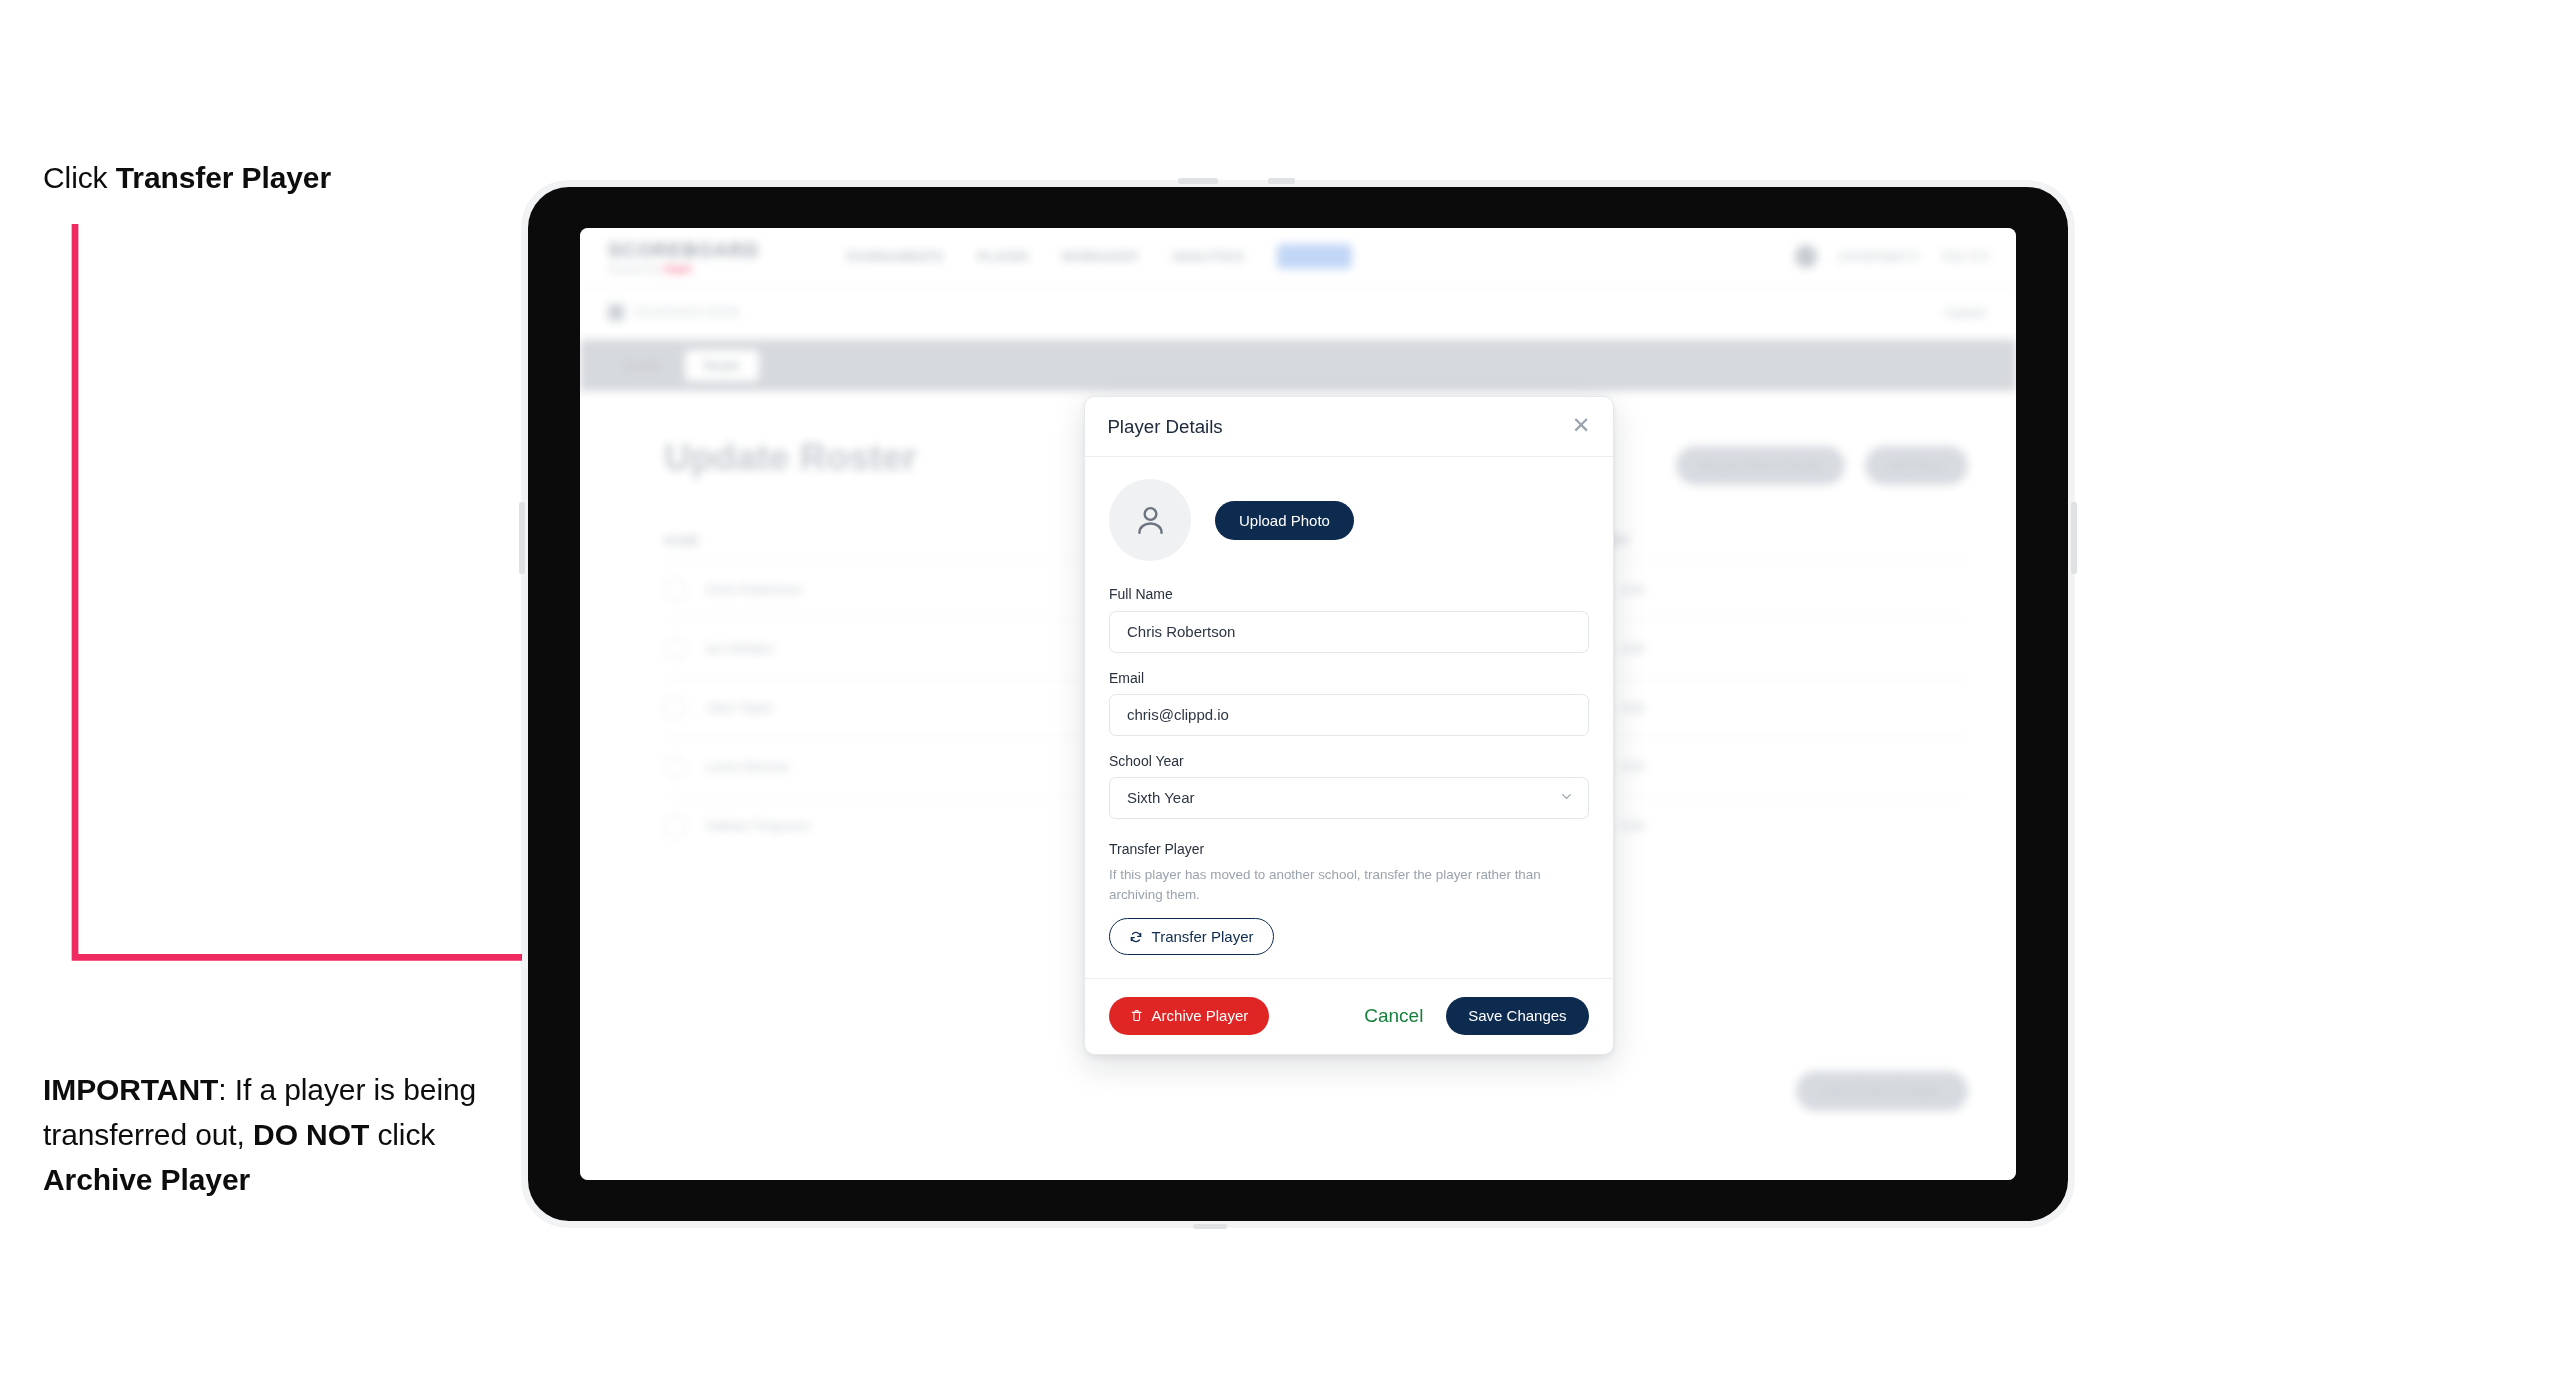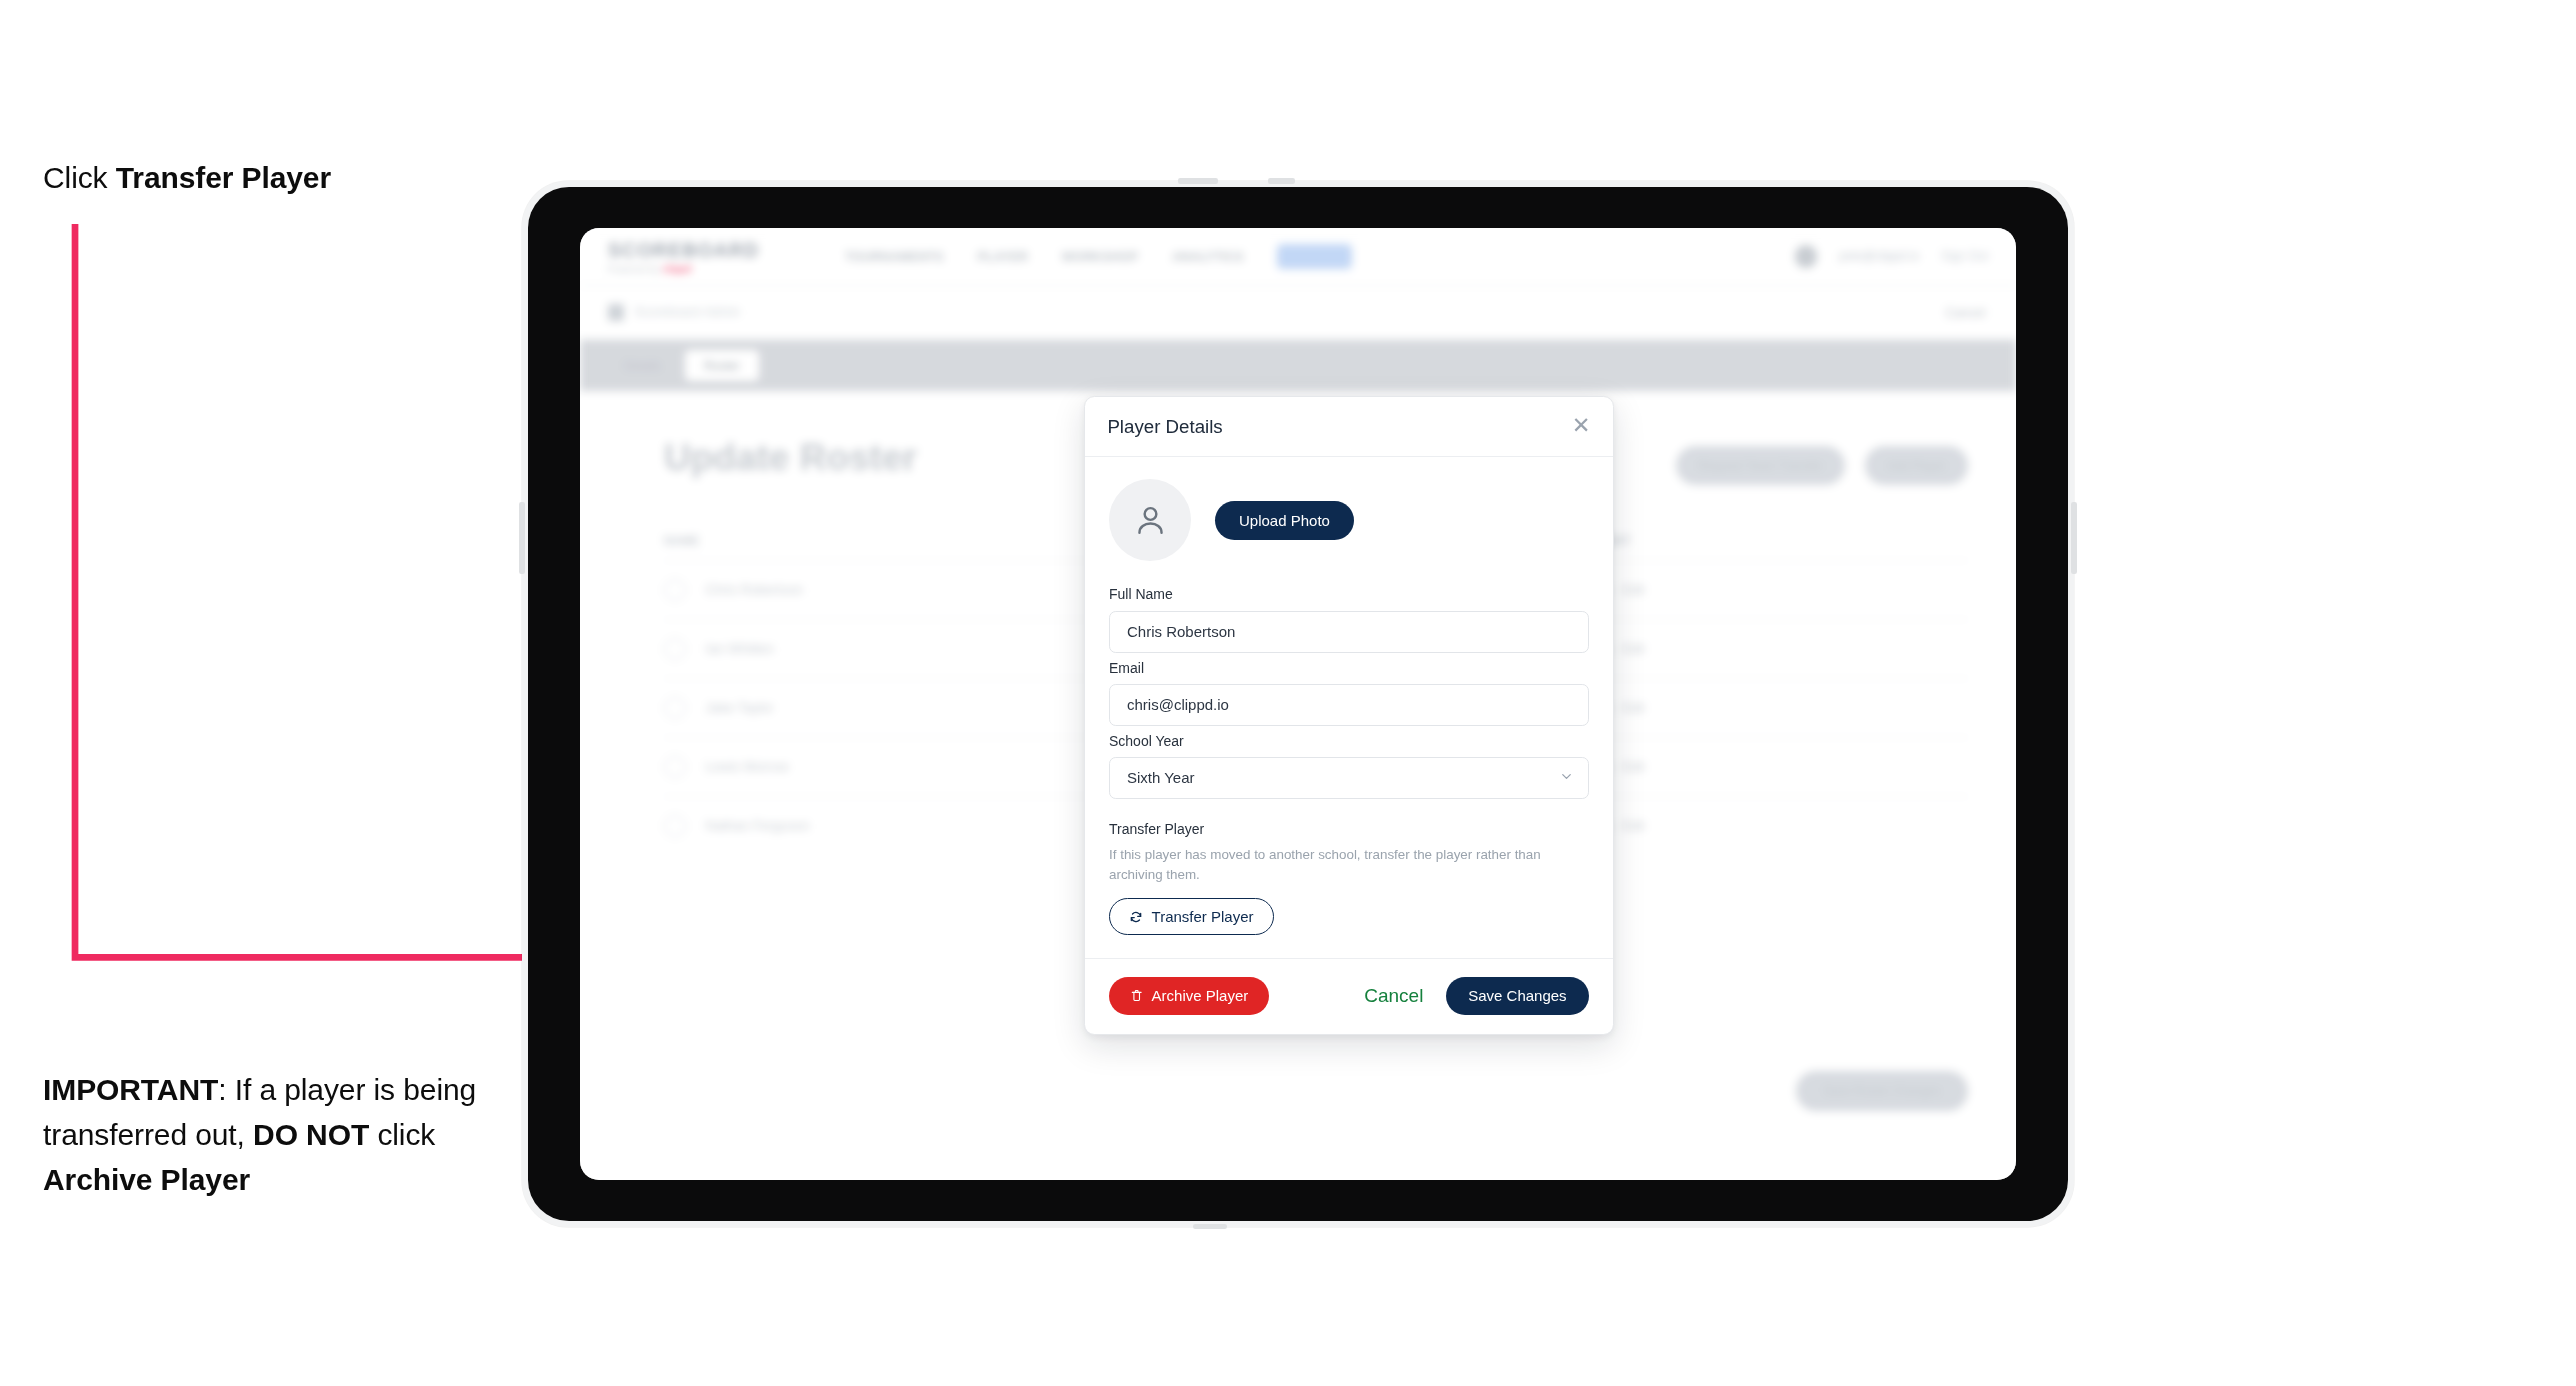--- a/index.html
+++ b/index.html
@@ -47,21 +47,21 @@
   #tablet-bezel {
     position: absolute;
     left: 6px; top: 6px; right: 6px; bottom: 6px;
     background: #0b0b0c;
     border-radius: 41px;
   }
   #tablet-screen {
     position: absolute;
     left: 52px; top: 41px; right: 52px; bottom: 41px;
     background: #ffffff;
-    border-radius: 19px;
+    border-radius: 8px;
     overflow: hidden;
   }
   .tablet-btn { position:absolute; background:#dfe1e3; border-radius:2.2px; }
   #btn-power { left: 656px; top: -3px; width: 40px; height: 6px; }
   #btn-vol1  { left: 746px; top: -3px; width: 27px; height: 6px; }
   #btn-side1 { left: -3px; top: 321px; width: 6px; height: 72px; }
   #btn-side2 { left: 1549px; top: 321px; width: 6px; height: 72px; }
   #btn-bot   { left: 671px; bottom: -2.2px; width: 34px; height: 5.2px; }
 
   
@@ -168,21 +168,21 @@
   #avatar {
     width: 82px; height: 82px; border-radius:50%;
     background:#f0f1f3; display:flex; align-items:center; justify-content:center;
   }
   #upload-photo {
     background:#0d2a4f; color:#ffffff; border:none; border-radius: 19.4px;
     padding: 11.2px 24px; font-size: 15px; cursor:pointer;
     font-family:"Liberation Sans", sans-serif;
   }
 
-  .field { margin-bottom: 7px; }
+  .field { margin-bottom: 17px; }
   .flabel { font-size: 14px; color: #28313d; margin-bottom: 8.2px; display:block; }
   .finput {
     width: 100%; height: 42px;
     border: 0.7px solid #e2e5e9; border-radius: 6.7px;
     padding: 0 17px; font-size: 15px; color: #2d3643;
     background:#fff; font-family:"Liberation Sans", sans-serif;
     outline:none;
   }
   .select-wrap { position: relative; }
   .select-wrap .chev {

